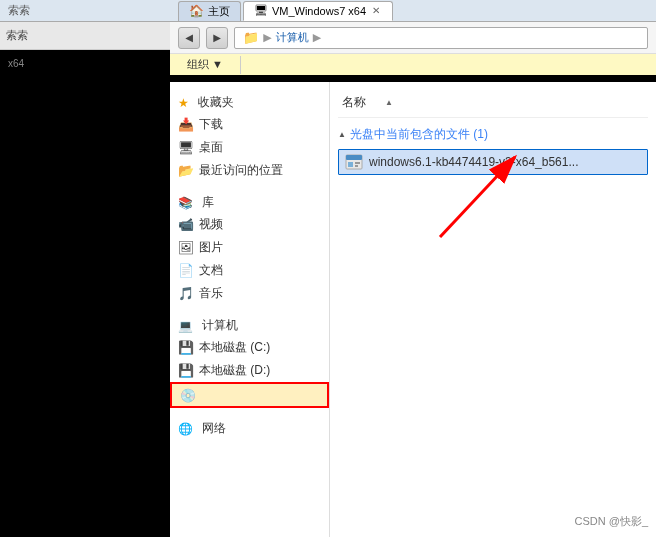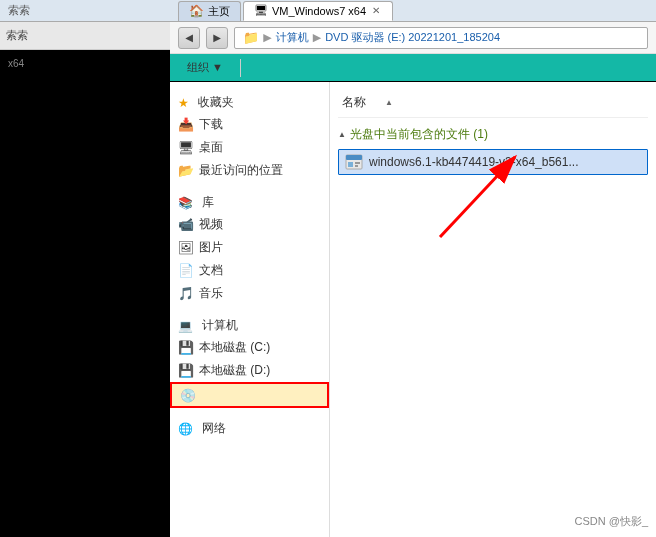--- a/index.html
+++ b/index.html
@@ -138,22 +138,22 @@
       color: #999;
     }
     .path-part {
       color: #1a5fac;
       cursor: pointer;
     }
 
     
     .toolbar {
       height: 28px;
-      background: #14b8a6;
-      border-bottom: 1px solid #000000;
+      background: #fef9c3;
+      border-bottom: 7px solid #000000;
       display: flex;
       align-items: center;
       padding: 0 8px;
       gap: 8px;
     }
     .toolbar-btn {
       height: 22px;
       padding: 0 8px;
       background: transparent;
       border: 1px solid transparent;
@@ -227,21 +227,21 @@
       font-size: 12px;
       color: #333;
       padding: 2px 0 4px 0;
       border-bottom: 1px solid #eee;
       margin-bottom: 4px;
       display: flex;
       align-items: center;
     }
     .file-section-label {
       font-size: 12px;
-      color: #4d7c0f;
+      color: #3b82f6;
       padding: 4px 0;
       display: flex;
       align-items: center;
       gap: 4px;
     }
     .file-section-label::before {
       content: '▲';
       font-size: 8px;
       color: #555;
     }
@@ -337,21 +337,20 @@
   <div class="right-content">
 
     <div class="address-bar">
       <div class="nav-btn">◀</div>
       <div class="nav-btn">▶</div>
       <div class="address-path">
         <span style="font-size:13px;">📁</span>
         <span class="path-separator">▶</span>
         <span class="path-part">计算机</span>
         <span class="path-separator">▶</span>
-        <span class="path-part">DVD 驱动器 (E:) 20221201_185204</span>
       </div>
     </div>
 
     <div class="toolbar">
       <button class="toolbar-btn">组织 ▼</button>
       <div class="toolbar-divider"></div>
     </div>
 
     <div class="content-area">
 

